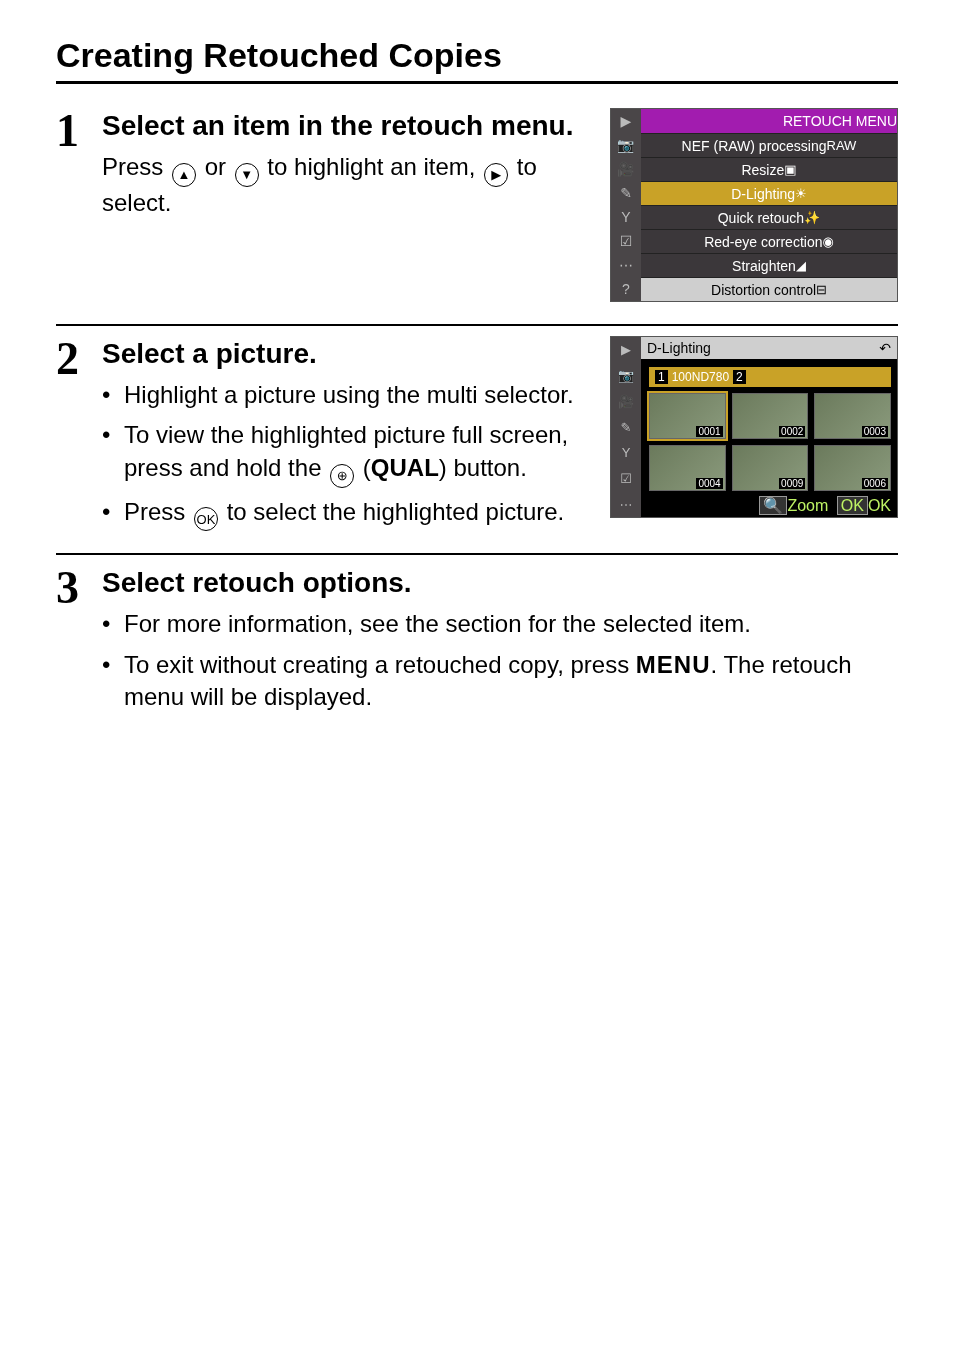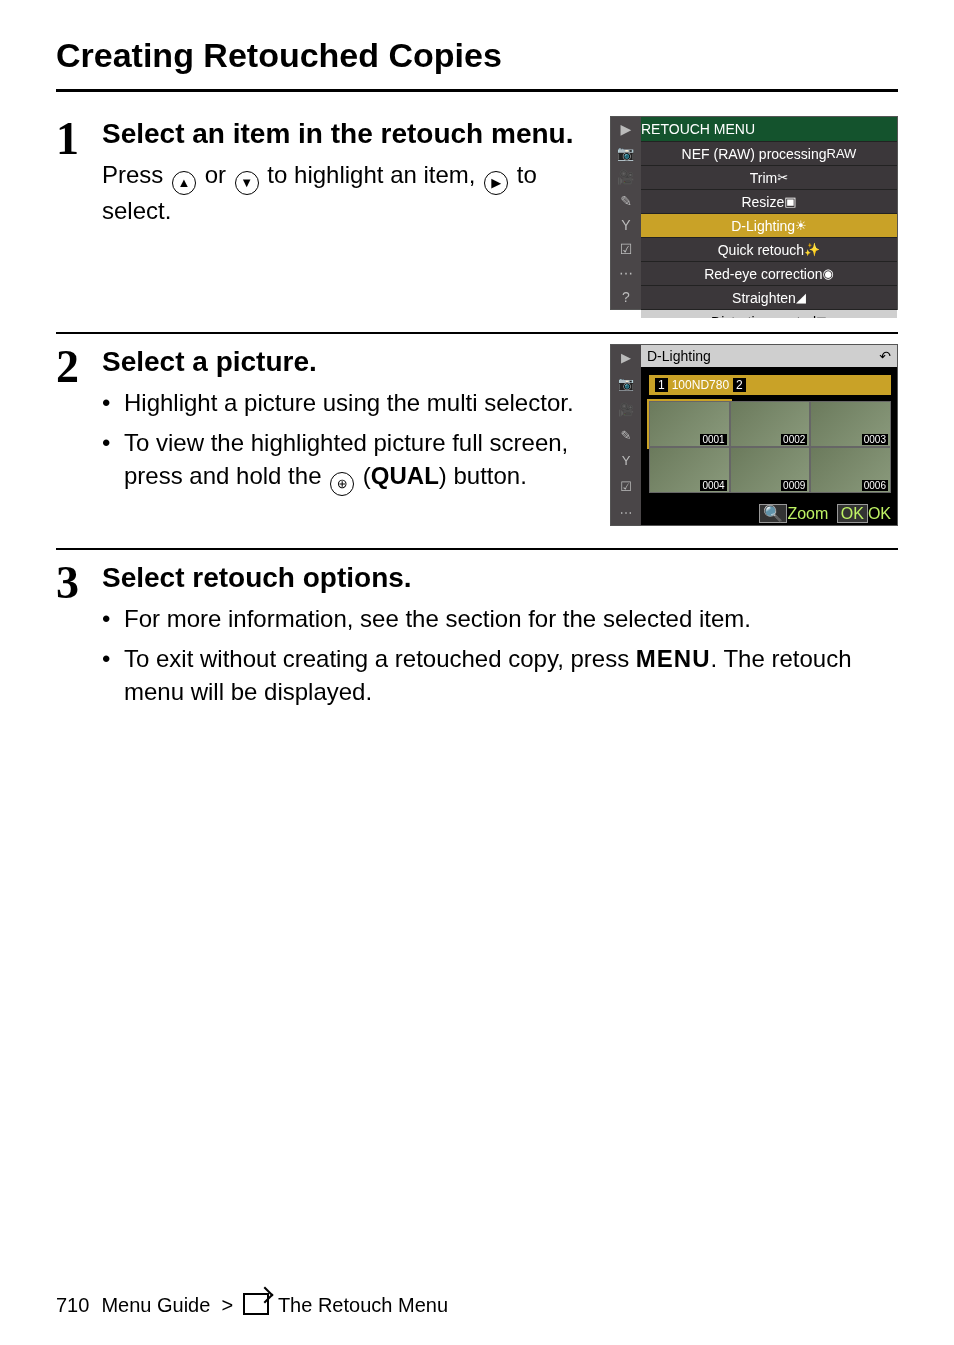--- a/index.html
+++ b/index.html
@@ -1,45 +1,45 @@
 <!DOCTYPE html>
 <html><head>
 <meta charset="utf-8">
 <style>
   body{margin:0;font-family:"Helvetica Neue",Arial,sans-serif;color:#000;background:#fff}
   .page{width:954px;height:1345px;box-sizing:border-box;padding:36px 56px 28px 56px;position:relative}
-  .page-title{font-size:34px;font-weight:700;border-bottom:3px solid #000;padding-bottom:14px;margin-bottom:6px}
+  .page-title{font-size:34px;font-weight:700;border-bottom:3px solid #000;padding-bottom:6px;margin-bottom:6px}
   .step-block{border-top:2px solid #000;padding-top:10px;margin-top:14px;overflow:hidden}
   .step-block.first{border-top:none}
   .step-num{font-family:"Times New Roman",serif;font-size:46px;font-weight:700;float:left;width:40px;line-height:1}
   .step-body{margin-left:46px}
   .step-heading{font-size:28px;font-weight:700;line-height:1.25;margin-bottom:8px}
   .step-text{font-size:24px;line-height:1.35;margin-bottom:6px}
   .bullet{font-size:24px;line-height:1.35;margin:2px 16px 8px 0;padding-left:22px;position:relative}
   .bullet::before{content:"•";position:absolute;left:0;top:0}
   .bullet .bold{font-weight:700}
   .menu-label{font-weight:700;letter-spacing:1px}
   .side-img{float:right;margin-left:16px;margin-bottom:8px}
   
   .cam1{width:286px;height:192px;background:#000;color:#fff;font-size:14px;border:1px solid #555}
-  .cam1-header{height:24px;text-align:left;line-height:24px;font-size:14px;background:#14532d;color:#fff;margin-left:30px}
+  .cam1-header{height:24px;text-align:right;line-height:24px;font-size:14px;background:#a21caf;color:#fff;margin-left:30px}
   .cam1-sidebar{float:left;width:30px;height:192px;background:#4a4648;display:flex;flex-direction:column}
   .cam1-sidebar .ic{flex:1;display:flex;align-items:center;justify-content:center;font-size:14px;color:#bbb}
   .cam1-main{margin-left:30px}
   .cam1-item{display:flex;align-items:center;justify-content:center;padding:0 6px;height:23px;background:#3b373a;border-top:1px solid #222;font-size:14px}
   .cam1-item.sel{background:#c9a227;color:#fff}
   .cam1-item.light{background:#cfcfcf;color:#000}
   .cam1-item .ri{font-size:13px}
   
   .cam2{width:286px;height:180px;background:#000;color:#fff;font-size:13px;border:1px solid #555;position:relative}
   .cam2-sidebar{position:absolute;left:0;top:0;width:30px;height:100%;background:#4a4648;display:flex;flex-direction:column}
   .cam2-sidebar .ic{flex:1;display:flex;align-items:center;justify-content:center;font-size:13px;color:#bbb}
   .cam2-top{position:absolute;left:30px;top:0;right:0;height:22px;background:#cfcfcf;color:#000;display:flex;align-items:center;justify-content:space-between;padding:0 6px;font-size:14px}
   .cam2-folder{position:absolute;left:38px;top:30px;right:6px;height:20px;background:#c9a227;color:#fff;font-size:12px;display:flex;align-items:center;padding:0 6px}
-  .cam2-grid{position:absolute;left:38px;top:56px;right:6px;display:grid;grid-template-columns:repeat(3,1fr);}
+  .cam2-grid{position:absolute;left:38px;top:56px;right:6px;display:grid;grid-template-columns:repeat(3,1fr);gap:6px}
   .thumb{height:44px;border:1px solid #666;background:linear-gradient(135deg,#6b7a5c,#8a9a7c);position:relative;font-size:10px;color:#fff}
   .thumb.sel{outline:2px solid #c9a227}
   .thumb .tnum{position:absolute;right:2px;bottom:1px;background:#000;padding:0 2px;font-size:10px}
   .cam2-footer{position:absolute;right:6px;bottom:2px;color:#bef264;font-size:16px}
   .cam2-footer .ok{background:#333;border:1px solid #999;padding:0 3px;margin-left:4px}
   
   .footer{position:absolute;left:56px;bottom:28px;font-size:20px;display:flex;align-items:center;gap:12px}
   .footer .pn{font-size:20px}
   .footer .crumb{font-size:20px}
   .retouch-ic{display:inline-block;width:22px;height:18px;border:2px solid #000;position:relative;margin:0 4px;vertical-align:-3px}
@@ -66,24 +66,20 @@
           <div class="ic">Y</div>
           <div class="ic">☑</div>
           <div class="ic">⋯</div>
           <div class="ic">?</div>
         </div>
         <div class="cam1-header">RETOUCH MENU</div>
         <div class="cam1-main">
           <div class="cam1-item">
               <span>NEF (RAW) processing</span>
               <span class="ri">RAW</span>
-            </div>
-          <div class="cam1-item">
-              <span>Trim</span>
-              <span class="ri">✂</span>
             </div>
           <div class="cam1-item">
               <span>Resize</span>
               <span class="ri">▣</span>
             </div>
           <div class="cam1-item sel">
               <span>D-Lighting</span>
               <span class="ri">☀</span>
             </div>
           <div class="cam1-item">
@@ -157,35 +153,30 @@
         <div class="cam2-footer">
           <span class="ok">🔍</span><span>Zoom</span>
           <span class="ok">OK</span><span>OK</span>
         </div>
       </div>
       <div class="step-heading">Select a picture.</div>
       <div class="bullet">Highlight a picture using the multi selector.</div>
       <div class="bullet">
         <span>To view the highlighted picture full screen, press and hold the </span><span class="circ-ic">⊕</span><span> (</span><span class="bold">QUAL</span><span>) button.</span>
       </div>
+      <div class="bullet">
+        <span>Press </span><span class="circ-ic">OK</span><span> to select the highlighted picture.</span>
+      </div>
     </div>
   </div>
 
   <div class="step-block">
     <div class="step-num">3</div>
     <div class="step-body">
       <div class="step-heading">Select retouch options.</div>
       <div class="bullet">For more information, see the section for the selected item.</div>
       <div class="bullet">
         <span>To exit without creating a retouched copy, press </span><span class="menu-label">MENU</span><span>. The retouch menu will be displayed.</span>
       </div>
     </div>
   </div>
 
-  <div class="footer">
-    <span class="pn">710</span>
-    <span class="crumb">
-      <span>Menu Guide</span>
-      &nbsp;&gt;&nbsp;<span class="retouch-ic"></span>
-      <span>The Retouch Menu</span>
-    </span>
-  </div>
 </div>
 
 </body></html>

